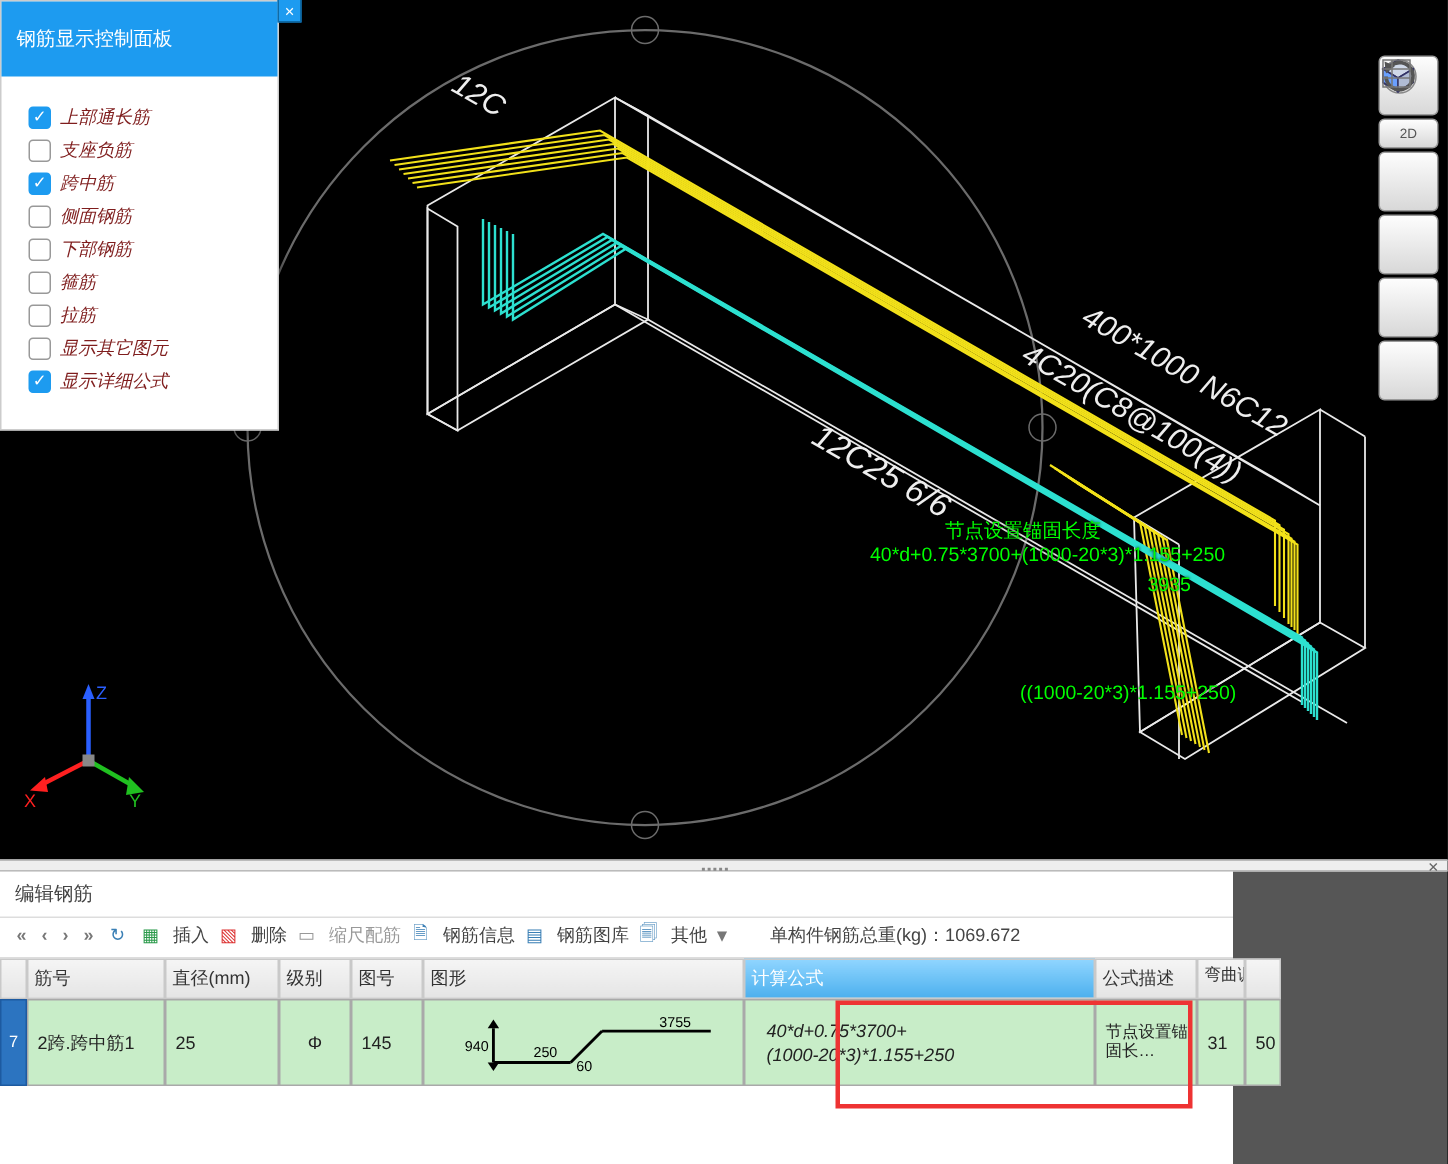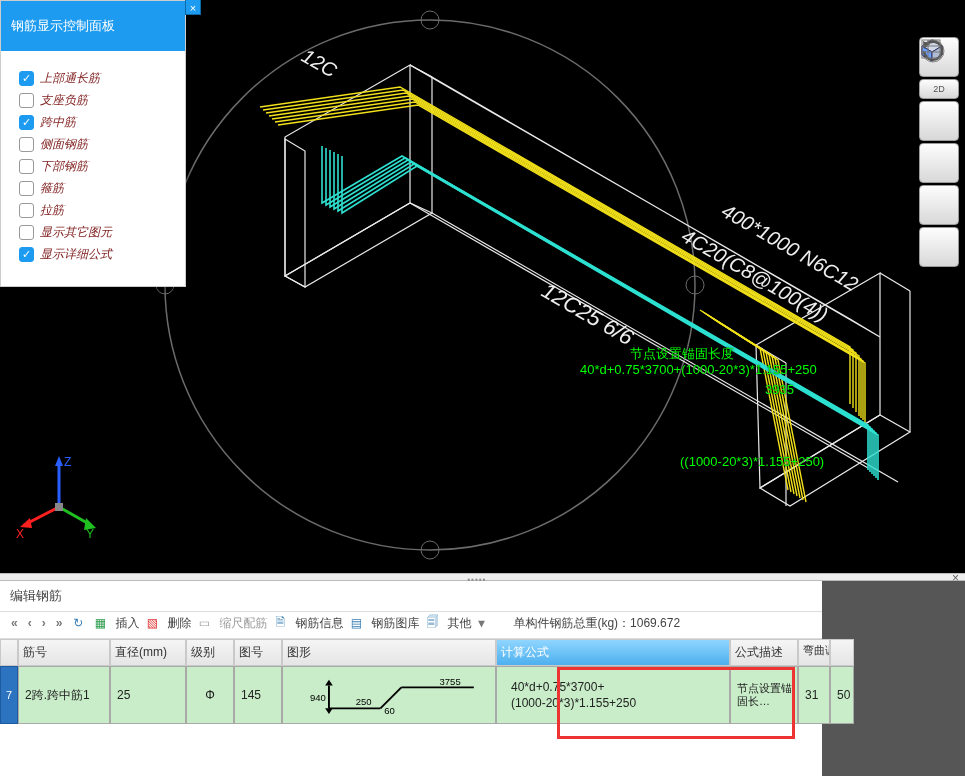--- a/index.html
+++ b/index.html
@@ -117,20 +117,21 @@
   display:flex; align-items:center; justify-content:center; position:relative;
 }
 .cell.left { justify-content:flex-start; padding-left:6px; }
 .rownum {
   background:#2c74c0; color:#fff; border:1px solid #1d5aa0;
   display:flex;align-items:center;justify-content:center; font-size:11px;
 }
 .formula-cell {
   text-align:left; justify-content:flex-start; padding:6px 14px;
   line-height:1.35;
+  font-style:italic;
 }
 .formula-frame {
   position:absolute; border:3px solid #e33; pointer-events:none;
 }
 .shape-svg { width:100%; height:44px; }
 
 
 .anno {
   position:absolute; color:#0f0; font-size:13px;
   text-shadow:0 0 2px #000;

